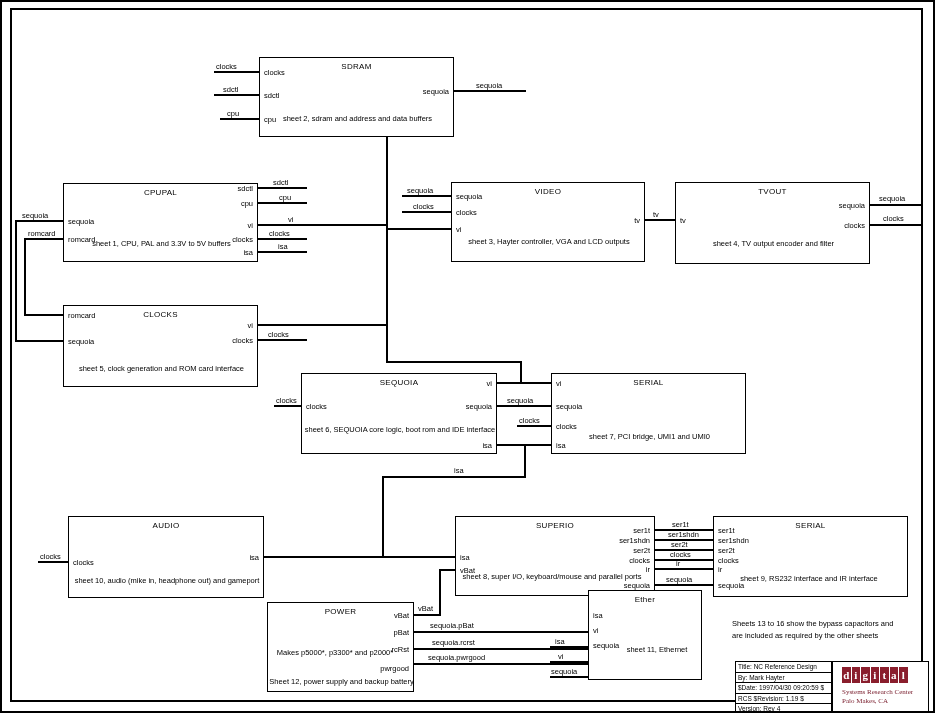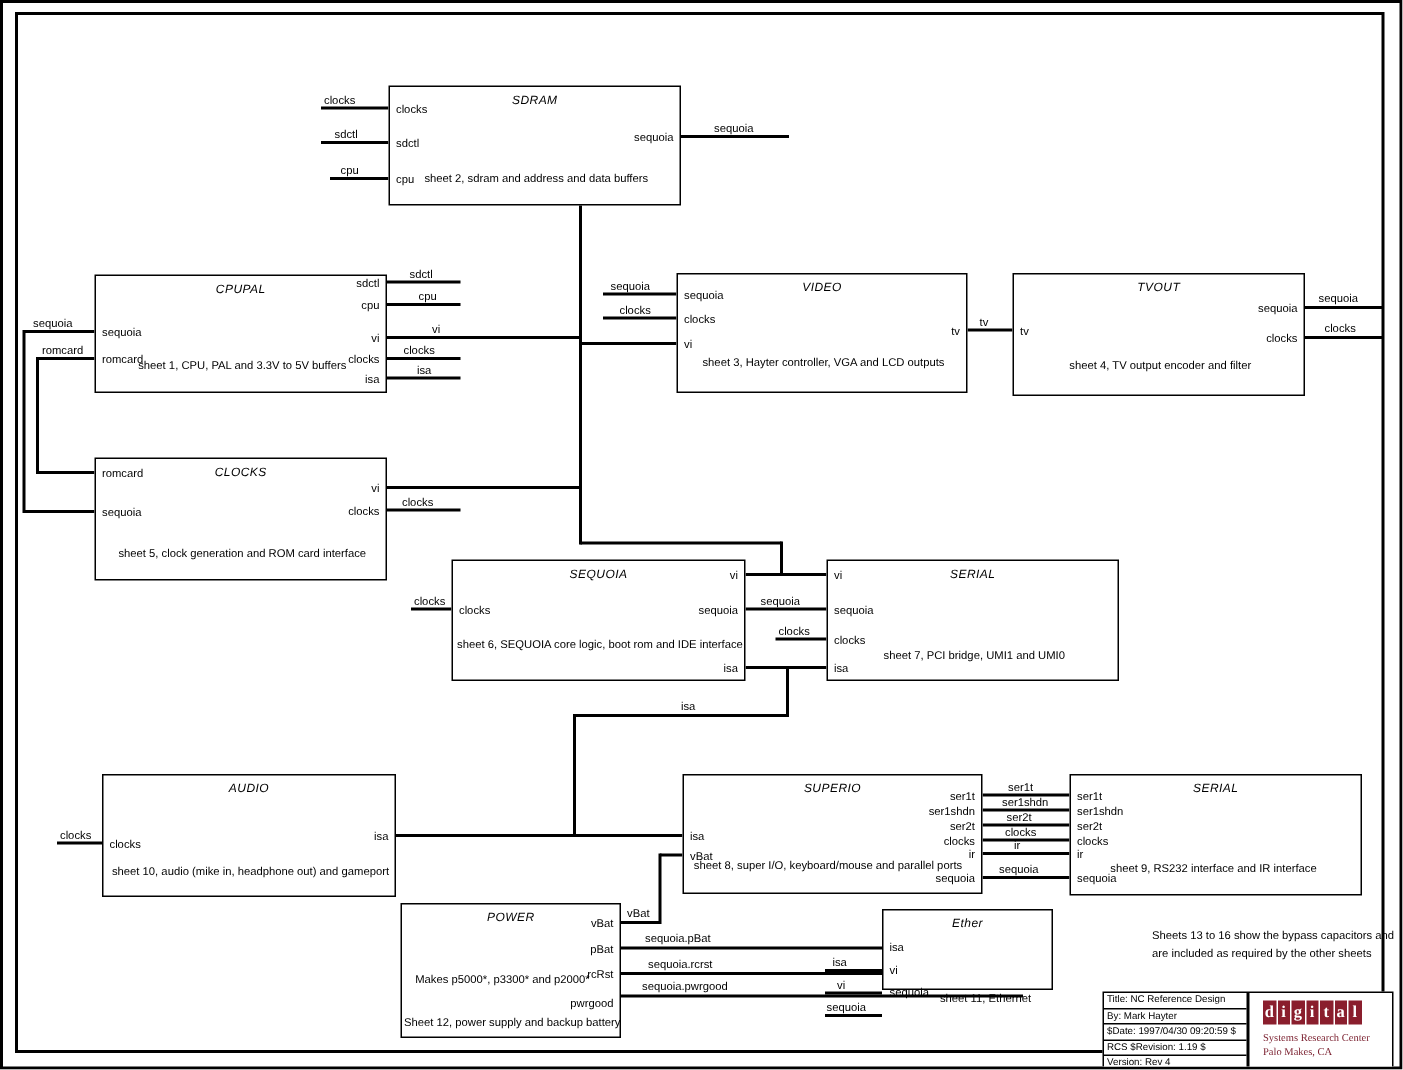--- a/index.html
+++ b/index.html
@@ -11,37 +11,37 @@
   #canvas{position:absolute;left:0;top:0;width:935px;height:713px;}
   #frame{
     position:absolute;left:8px;top:6px;width:913px;height:694px;
     border:2px solid #000;box-sizing:border-box;
   }
   .block{
     position:absolute;border:1px solid #000;background:#ffffff;box-sizing:border-box;
   }
   .btitle{
     position:absolute;top:4px;left:0;right:0;text-align:center;
-    font-size:8px;letter-spacing:.3px;white-space:nowrap;font-style:italic;
+    font-size:8px;letter-spacing:.3px;white-space:nowrap;
   }
   .port{
     position:absolute;font-size:7.5px;line-height:8px;white-space:nowrap;
   }
   .pl{left:4px;}
   .pr{right:4px;text-align:right;}
   .caption{
     position:absolute;font-size:7.5px;line-height:8px;white-space:nowrap;
     transform:translateX(-50%);
   }
   .wire{position:absolute;background:#000;}
   .netlabel{
     position:absolute;font-size:7.5px;line-height:8px;white-space:nowrap;
   }
   #notes{
-    position:absolute;left:766px;top:616px;font-size:7.5px;line-height:12px;
+    position:absolute;left:730px;top:616px;font-size:7.5px;line-height:12px;
   }
   #titleblock{
     position:absolute;left:733px;top:659px;width:97px;height:54px;
     background:#fff;border:1px solid #000;box-sizing:border-box;
     display:flex;flex-direction:column;
   }
   .tbrow{
     flex:1;font-size:6.5px;line-height:9.5px;padding-left:2px;white-space:nowrap;
     border-bottom:1px solid #000;overflow:hidden;
   }
@@ -236,21 +236,21 @@
       </div>
       <div class="block" style="left: 265px; top: 600px; width: 147px; height: 90px;">
         <div class="btitle">POWER</div>
         <div class="port pr" style="top: 9px;">vBat</div>
         <div class="port pr" style="top: 26px;">pBat</div>
         <div class="port pr" style="top: 43px;">rcRst</div>
         <div class="port pr" style="top: 62px;">pwrgood</div>
         <div class="caption" style="top: 46px; left: 67px;">Makes p5000*, p3300* and p2000*</div>
         <div class="caption" style="top: 75px; left: 73.5px;">Sheet 12, power supply and backup battery</div>
       </div>
-      <div class="block" style="left: 586px; top: 604px; width: 114px; height: 54px;">
+      <div class="block" style="left: 586px; top: 588px; width: 114px; height: 90px;">
         <div class="btitle">Ether</div>
         <div class="port pl" style="top: 21px;">isa</div>
         <div class="port pl" style="top: 36px;">vi</div>
         <div class="port pl" style="top: 51px;">sequoia</div>
         <div class="caption" style="top: 55px; left: 68px;">sheet 11, Ethernet</div>
       </div>
       <div class="netlabel" style="left: 214px; top: 61px;">clocks</div>
       <div class="netlabel" style="left: 221px; top: 84px;">sdctl</div>
       <div class="netlabel" style="left: 225px; top: 108px;">cpu</div>
       <div class="netlabel" style="left: 474px; top: 80px;">sequoia</div>

